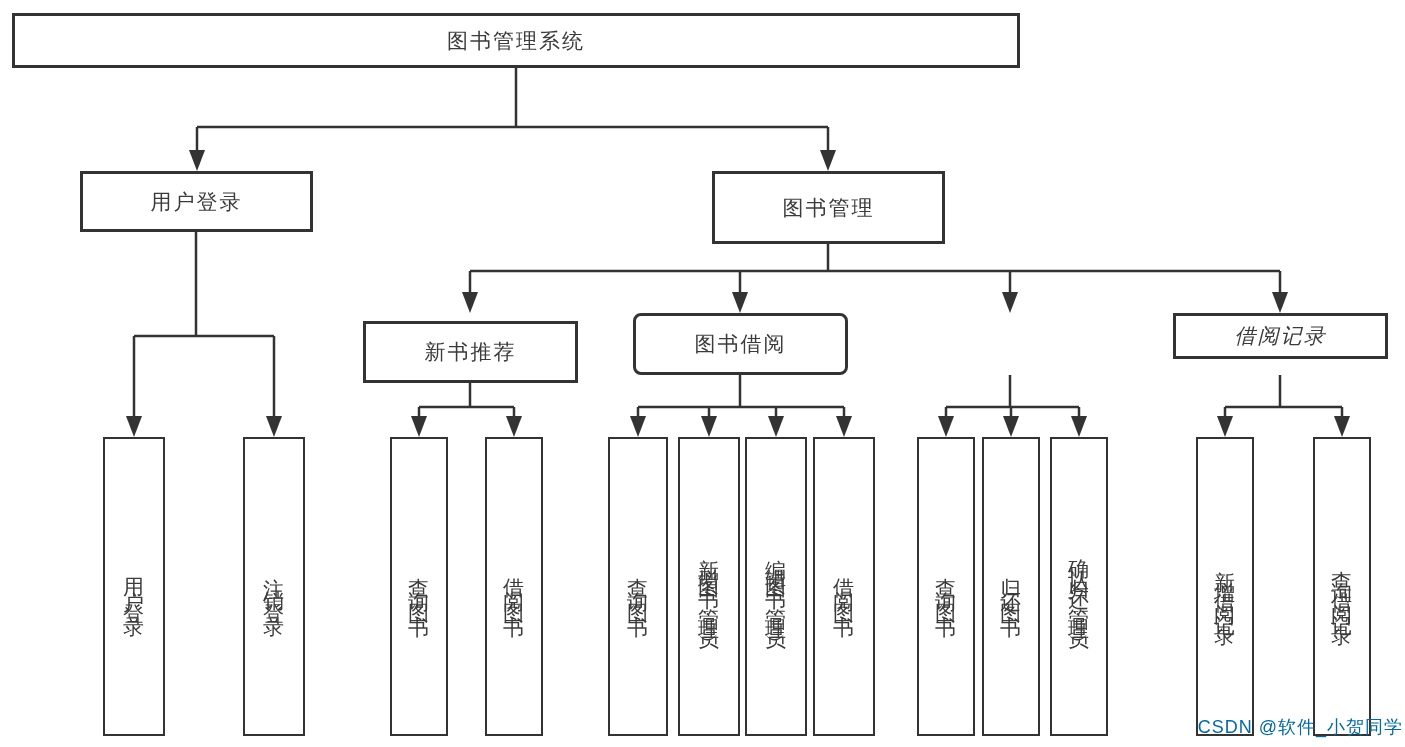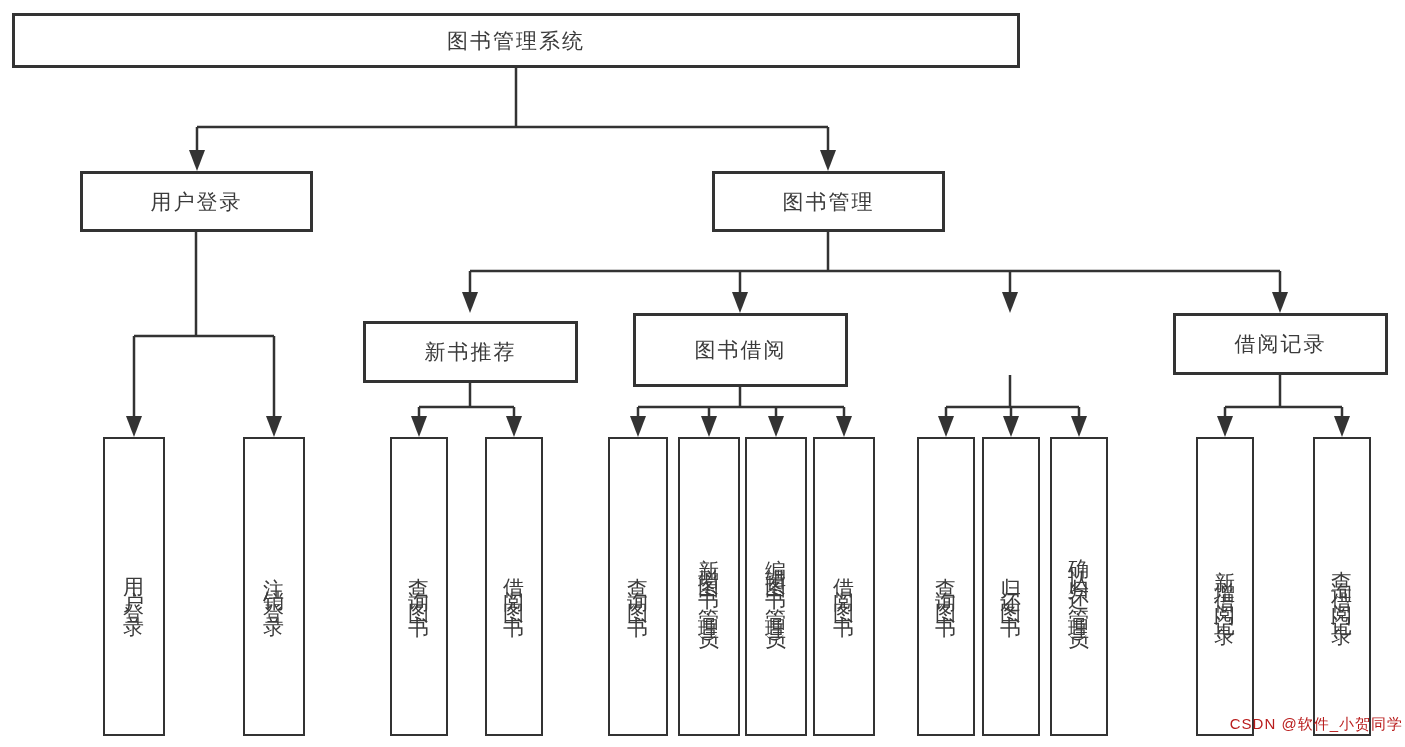--- a/index.html
+++ b/index.html
@@ -39,22 +39,22 @@
     text-orientation: mixed;
     font-size: 21px;
     letter-spacing: 13px;
     line-height: 1;
     font-weight: 500;
   }
   .watermark {
     position: absolute;
     top: 715px;
     right: 2px;
-    font-size: 15px;
-    color: #b91c1c;
+    font-size: 18px;
+    color: #0369a1;
     letter-spacing: 1px;
     white-space: nowrap;
     z-index: 5;
   }
 </style>
 </head>
 <body>
 
 <div class="stage">
 
@@ -120,25 +120,25 @@
       <polygon points="1003,416 1019,416 1011,437"></polygon>
       <polygon points="1071,416 1087,416 1079,437"></polygon>
       <polygon points="1217,416 1233,416 1225,437"></polygon>
       <polygon points="1334,416 1350,416 1342,437"></polygon>
     </g>
   </svg>
 
   <div class="box h-box" style="left:12px; top:13px; width:1008px; height:55px;">图书管理系统</div>
 
   <div class="box h-box" style="left:80px; top:171px; width:233px; height:61px;">用户登录</div>
-  <div class="box h-box" style="left:712px; top:171px; width:233px; height:61px;">图书管理</div>
+  <div class="box h-box" style="left:712px; top:171px; width:233px; height:73px;">图书管理</div>
 
   <div class="box h-box" style="left:363px; top:313px; width:215px; height:62px;margin-top:8px;">新书推荐</div>
-  <div class="box h-box" style="left:633px; top:313px; width:215px; height:74px;">图书借阅</div>
-  <div class="box h-box" style="left:1173px; top:313px; width:215px; height:62px;">借阅记录</div>
+  <div class="box h-box" style="left:633px; top:313px; width:215px; height:62px;border-radius:8px;">图书借阅</div>
+  <div class="box h-box" style="left:1173px; top:313px; width:215px; height:46px;font-style:italic;">借阅记录</div>
 
   <div class="box v-box" style="left:103px; top:437px; width:62px; height:299px;">用户登录</div>
   <div class="box v-box" style="left:243px; top:437px; width:62px; height:299px;">注销登录</div>
 
   <div class="box v-box" style="left:390px; top:437px; width:58px; height:299px;">查询图书</div>
   <div class="box v-box" style="left:485px; top:437px; width:58px; height:299px;">借阅图书</div>
 
   <div class="box v-box" style="left:608px; top:437px; width:60px; height:299px;">查询图书</div>
   <div class="box v-box" style="left:678px; top:437px; width:62px; height:299px; letter-spacing:10px;">新增图书（管理员）</div>
   <div class="box v-box" style="left:745px; top:437px; width:62px; height:299px; letter-spacing:10px;">编辑图书（管理员）</div>

